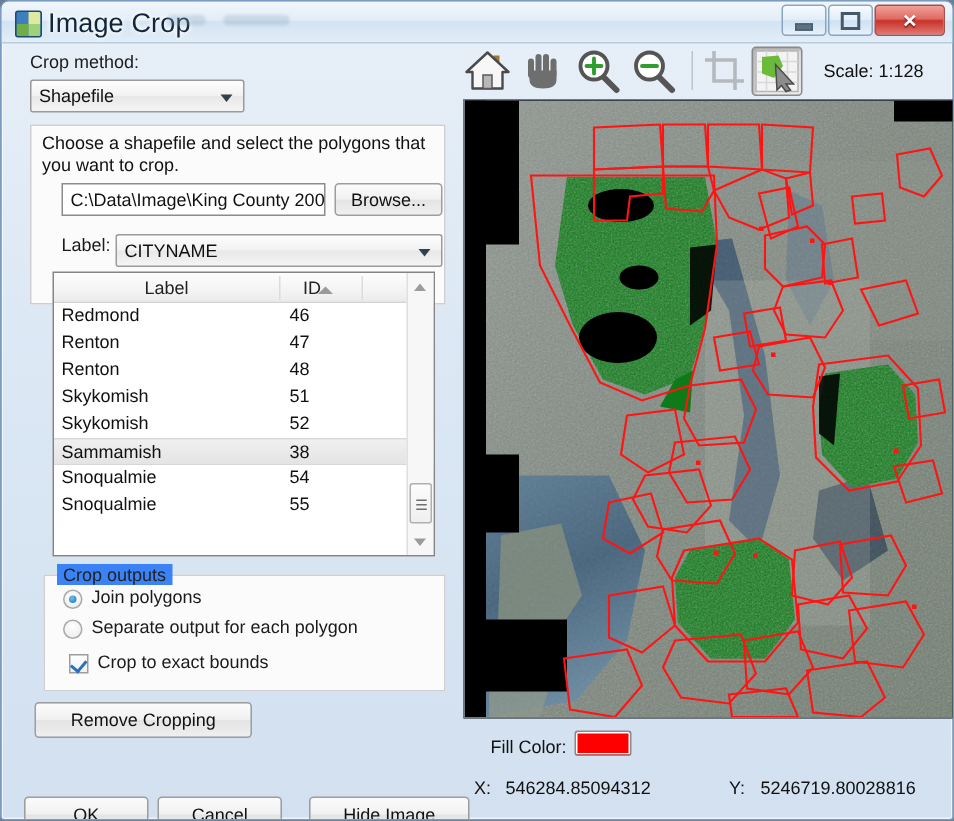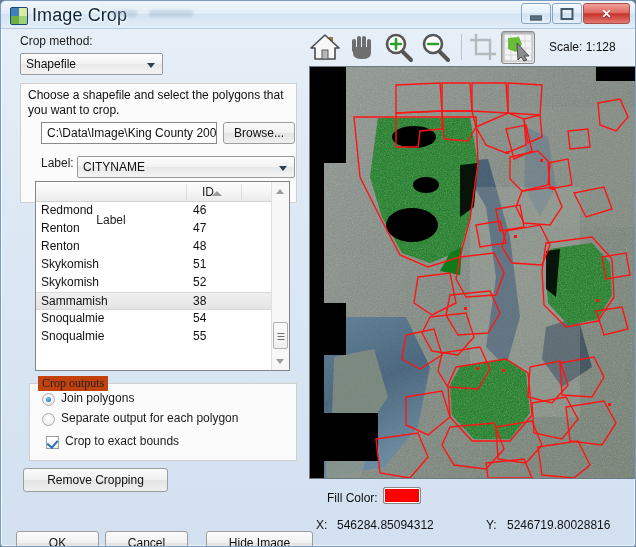--- a/index.html
+++ b/index.html
@@ -42,21 +42,21 @@
   .client{position:absolute;left:6px;top:27px;right:6px;bottom:14px;}
   .leftcol{position:absolute;left:7px;top:0;width:283px;}
   .lbl{color:#1b1b1b;font-size:12px;}
   .row-label{position:absolute;}
   .combo{position:absolute;box-sizing:border-box;height:22px;border:1px solid #9a9a9a;border-radius:2px;
     background:linear-gradient(to bottom,#fdfdfd 0%,#f2f2f2 48%,#e8e8e8 52%,#f4f4f4 100%);
     padding:3px 22px 0 5px;font-size:12px;color:#111;overflow:hidden;white-space:nowrap;}
   .combo .arrow{position:absolute;right:7px;top:9px;width:0;height:0;
     border-left:4px solid transparent;border-right:4px solid transparent;border-top:5px solid #30404d;}
   .groupbox{position:absolute;box-sizing:border-box;border:1px solid #cfcfcf;background:#fbfbfb;}
-  .gb-title{position:absolute;top:-8px;left:8px;background:#c2410c;padding:0 4px;font-size:12px;color:#222;font-family:Liberation Serif, serif;}
+  .gb-title{position:absolute;top:-8px;left:8px;background:#3b82f6;padding:0 4px;font-size:12px;color:#222;}
   .helptext{position:absolute;font-size:12px;color:#111;line-height:15px;}
   .textbox{position:absolute;box-sizing:border-box;height:22px;border:1px solid #8b8b8b;background:#fff;
     padding:3px 4px 0 5px;font-size:12px;color:#111;overflow:hidden;white-space:nowrap;}
   .btn{position:absolute;box-sizing:border-box;border:1px solid #9d9d9d;border-radius:3px;
     background:linear-gradient(to bottom,#fbfbfb 0%,#f1f1f1 48%,#e4e4e4 52%,#efefef 100%);
     font-family:"Liberation Sans",sans-serif;font-size:12px;color:#111;text-align:center;cursor:default;}
   .btn span{display:block;}
   
   .listbox{position:absolute;box-sizing:border-box;border:1px solid #848484;background:#fff;overflow:hidden;}
   .lhead{position:relative;height:20px;box-sizing:border-box;
@@ -147,21 +147,21 @@
         </div>
         <div class="lbl" style="position:absolute;left:20px;top:72px;">Label:</div>
         <div class="combo" style="left:56px;top:72px;width:218px;">
           <span>CITYNAME</span>
           <span class="arrow"></span>
         </div>
       </div>
 
       <div class="listbox" style="left:21px;top:153px;width:255px;height:190px;">
         <div class="lhead">
-          <div class="hc" style="left:0;width:150px;margin-top:28px;">Label</div>
+          <div class="hc" style="left:0;width:150px;">Label</div>
           <div class="sep" style="left:150px;"></div>
           <div class="hc" style="left:152px;width:40px;">ID</div>
           <div class="sortarrow" style="left:176px;"></div>
           <div class="sep" style="left:205px;"></div>
         </div>
         <div id="list-rows">
             <div class="lrow">
               <span class="c1">Redmond</span>
               <span class="c2">46</span>
             </div>

